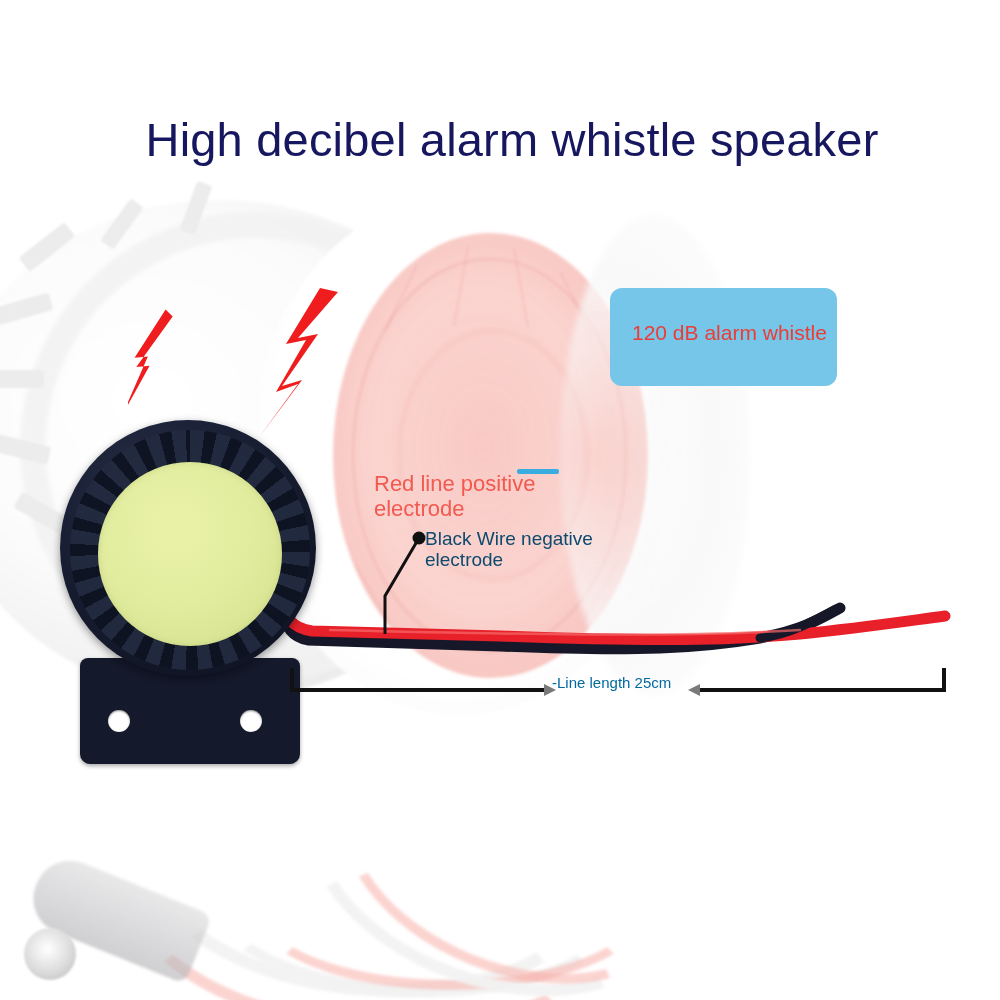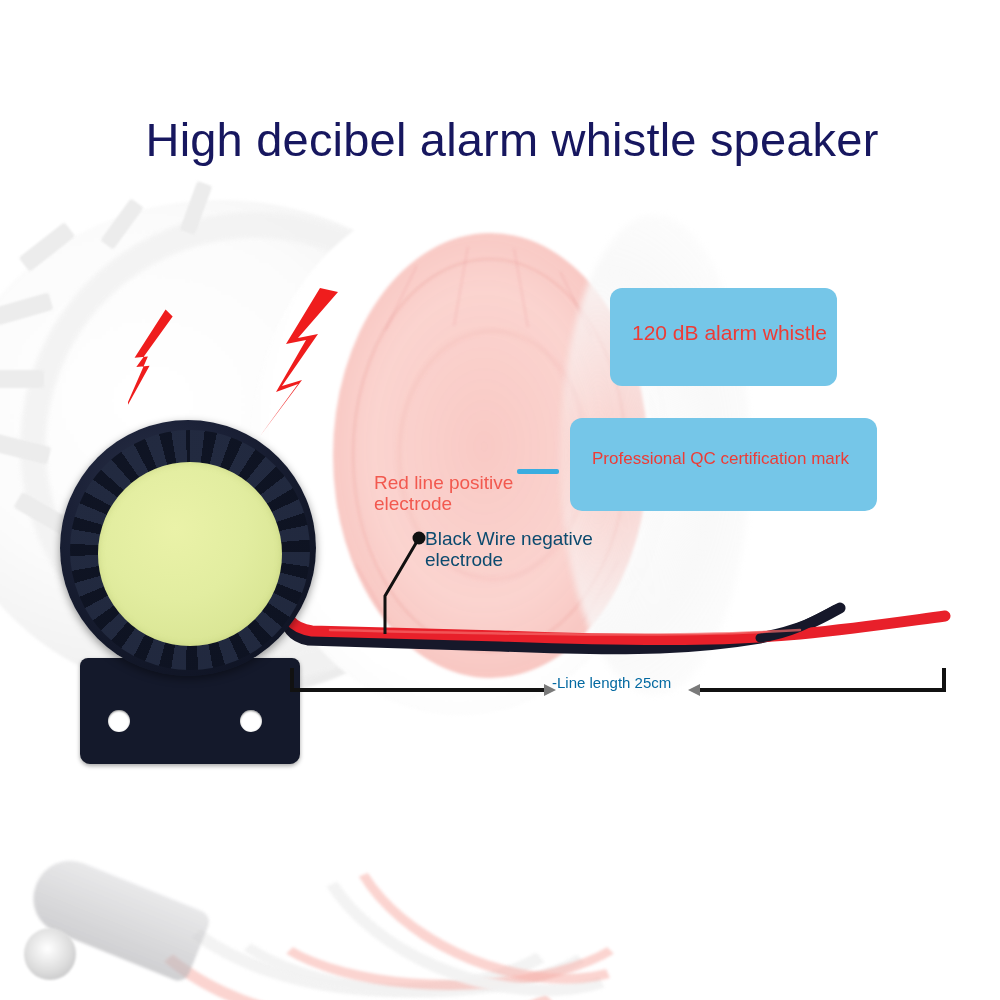--- a/index.html
+++ b/index.html
@@ -272,21 +272,21 @@
 
   
   .label {
     position: absolute;
     line-height: 1.12;
     white-space: pre-line;
   }
   #label-red {
     left: 374px; top: 472px;
     color: #f2594f;
-    font-size: 19px;
+    font-size: 22px;
   }
   #label-black {
     left: 425px; top: 528px;
     color: #0c4a6e;
     font-size: 19px;
   }
   #label-length {
     left: 552px; top: 675px;
     color: #0369a1;
     font-size: 15px;
@@ -394,23 +394,20 @@
     <path d="M 700,690 L 946,690" stroke="#111111" stroke-width="4" fill="none"></path>
     <polygon points="700,684 688,690 700,696" fill="#7a7a7a"></polygon>
 
     <path d="M 944,668 L 944,692" stroke="#111111" stroke-width="4" fill="none"></path>
   </svg>
 
   <div class="callout" id="callout-db">
     <div class="ctext">120 dB alarm whistle</div>
   </div>
 
-  <div class="callout" id="callout-qc">
-    <div class="ctext">Professional QC certification mark</div>
-  </div>
 
   <div class="blue-tick"></div>
 
   <div class="label" id="label-red">Red line positive
 electrode</div>
 
   <div class="label" id="label-black">Black Wire negative
 electrode</div>
 
   <div class="label" id="label-length">-Line length 25cm</div>

